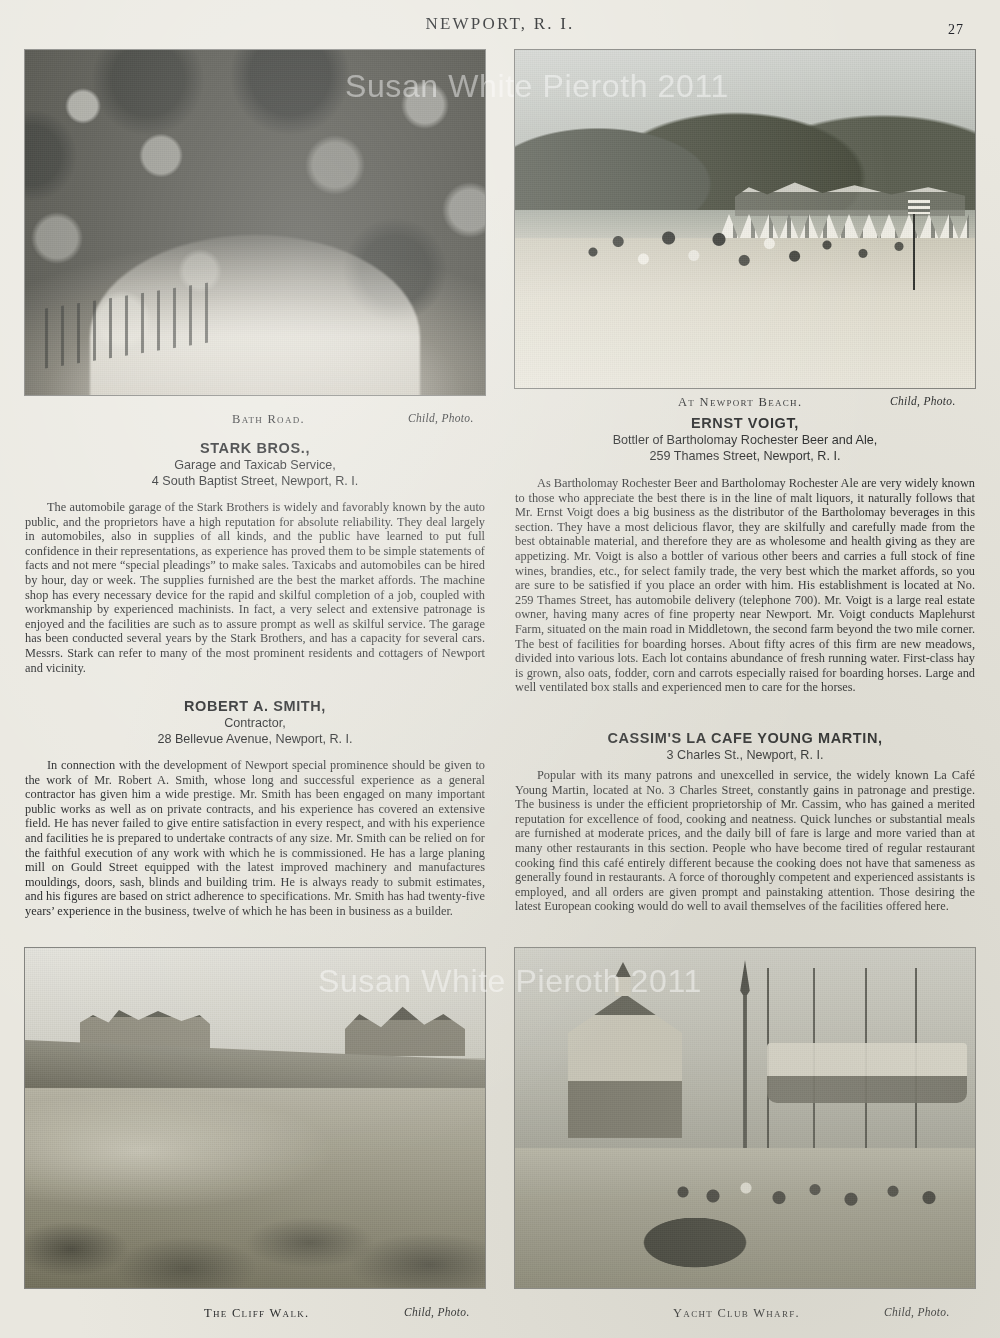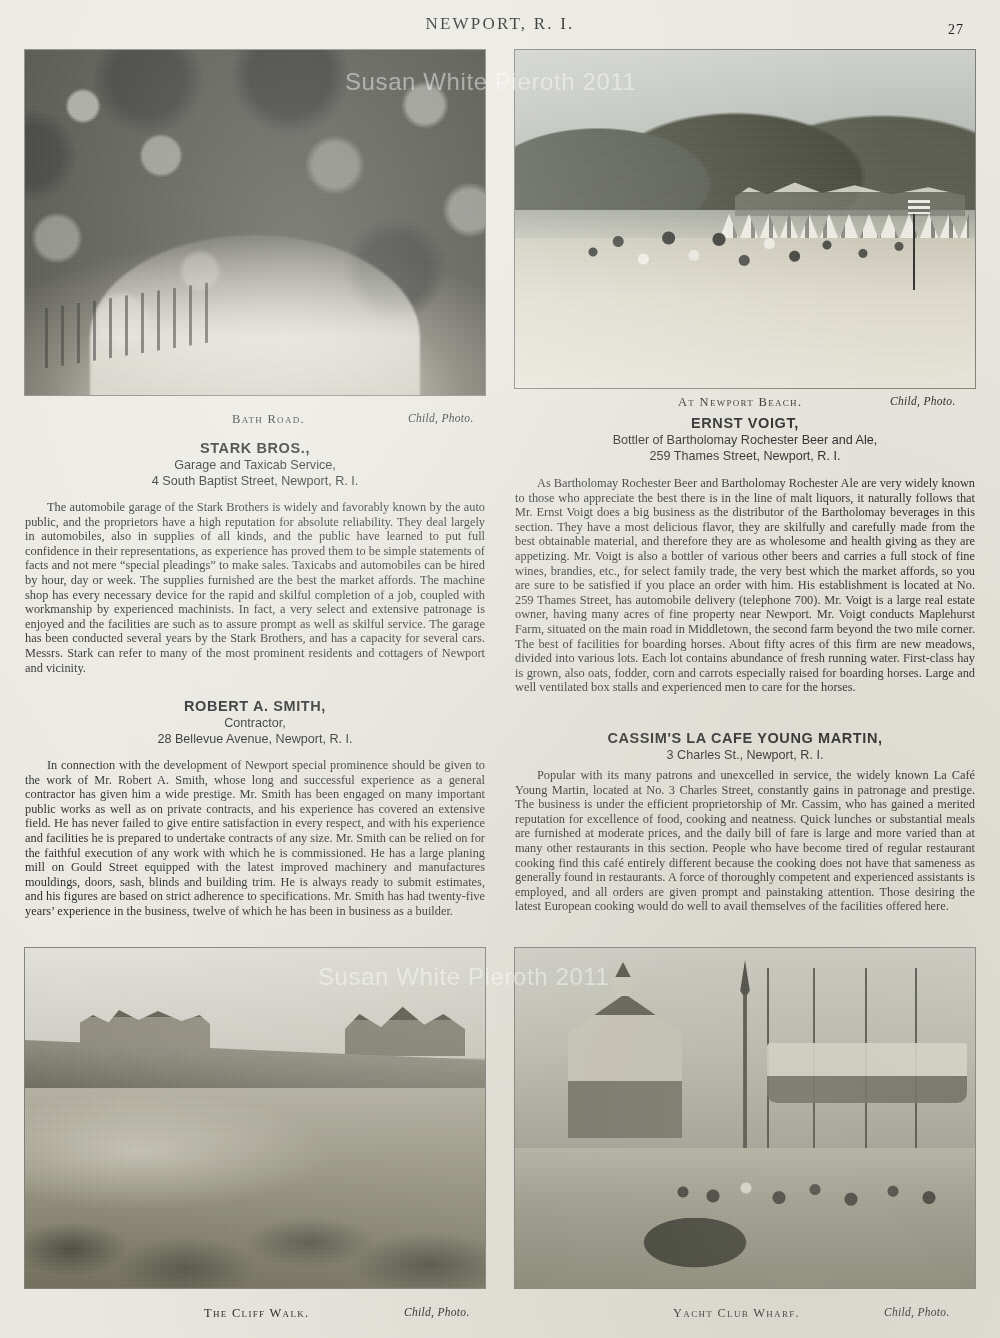--- a/index.html
+++ b/index.html
@@ -304,21 +304,21 @@
     text-justify: inter-word;
     text-indent: 22px;
     color: #191b1d;
     hyphens: auto;
   }
 
   
   .watermark {
     position: absolute;
     font-family: "Liberation Sans", sans-serif;
-    font-size: 24px;
+    font-size: 32px;
     color: rgba(255,255,255,0.45);
     letter-spacing: 0.6px;
     white-space: nowrap;
     pointer-events: none;
     z-index: 6;
   }
   #watermark-top { left: 345px; top: 68px; }
   #watermark-bottom { left: 318px; top: 963px; }
 </style>
 </head>

